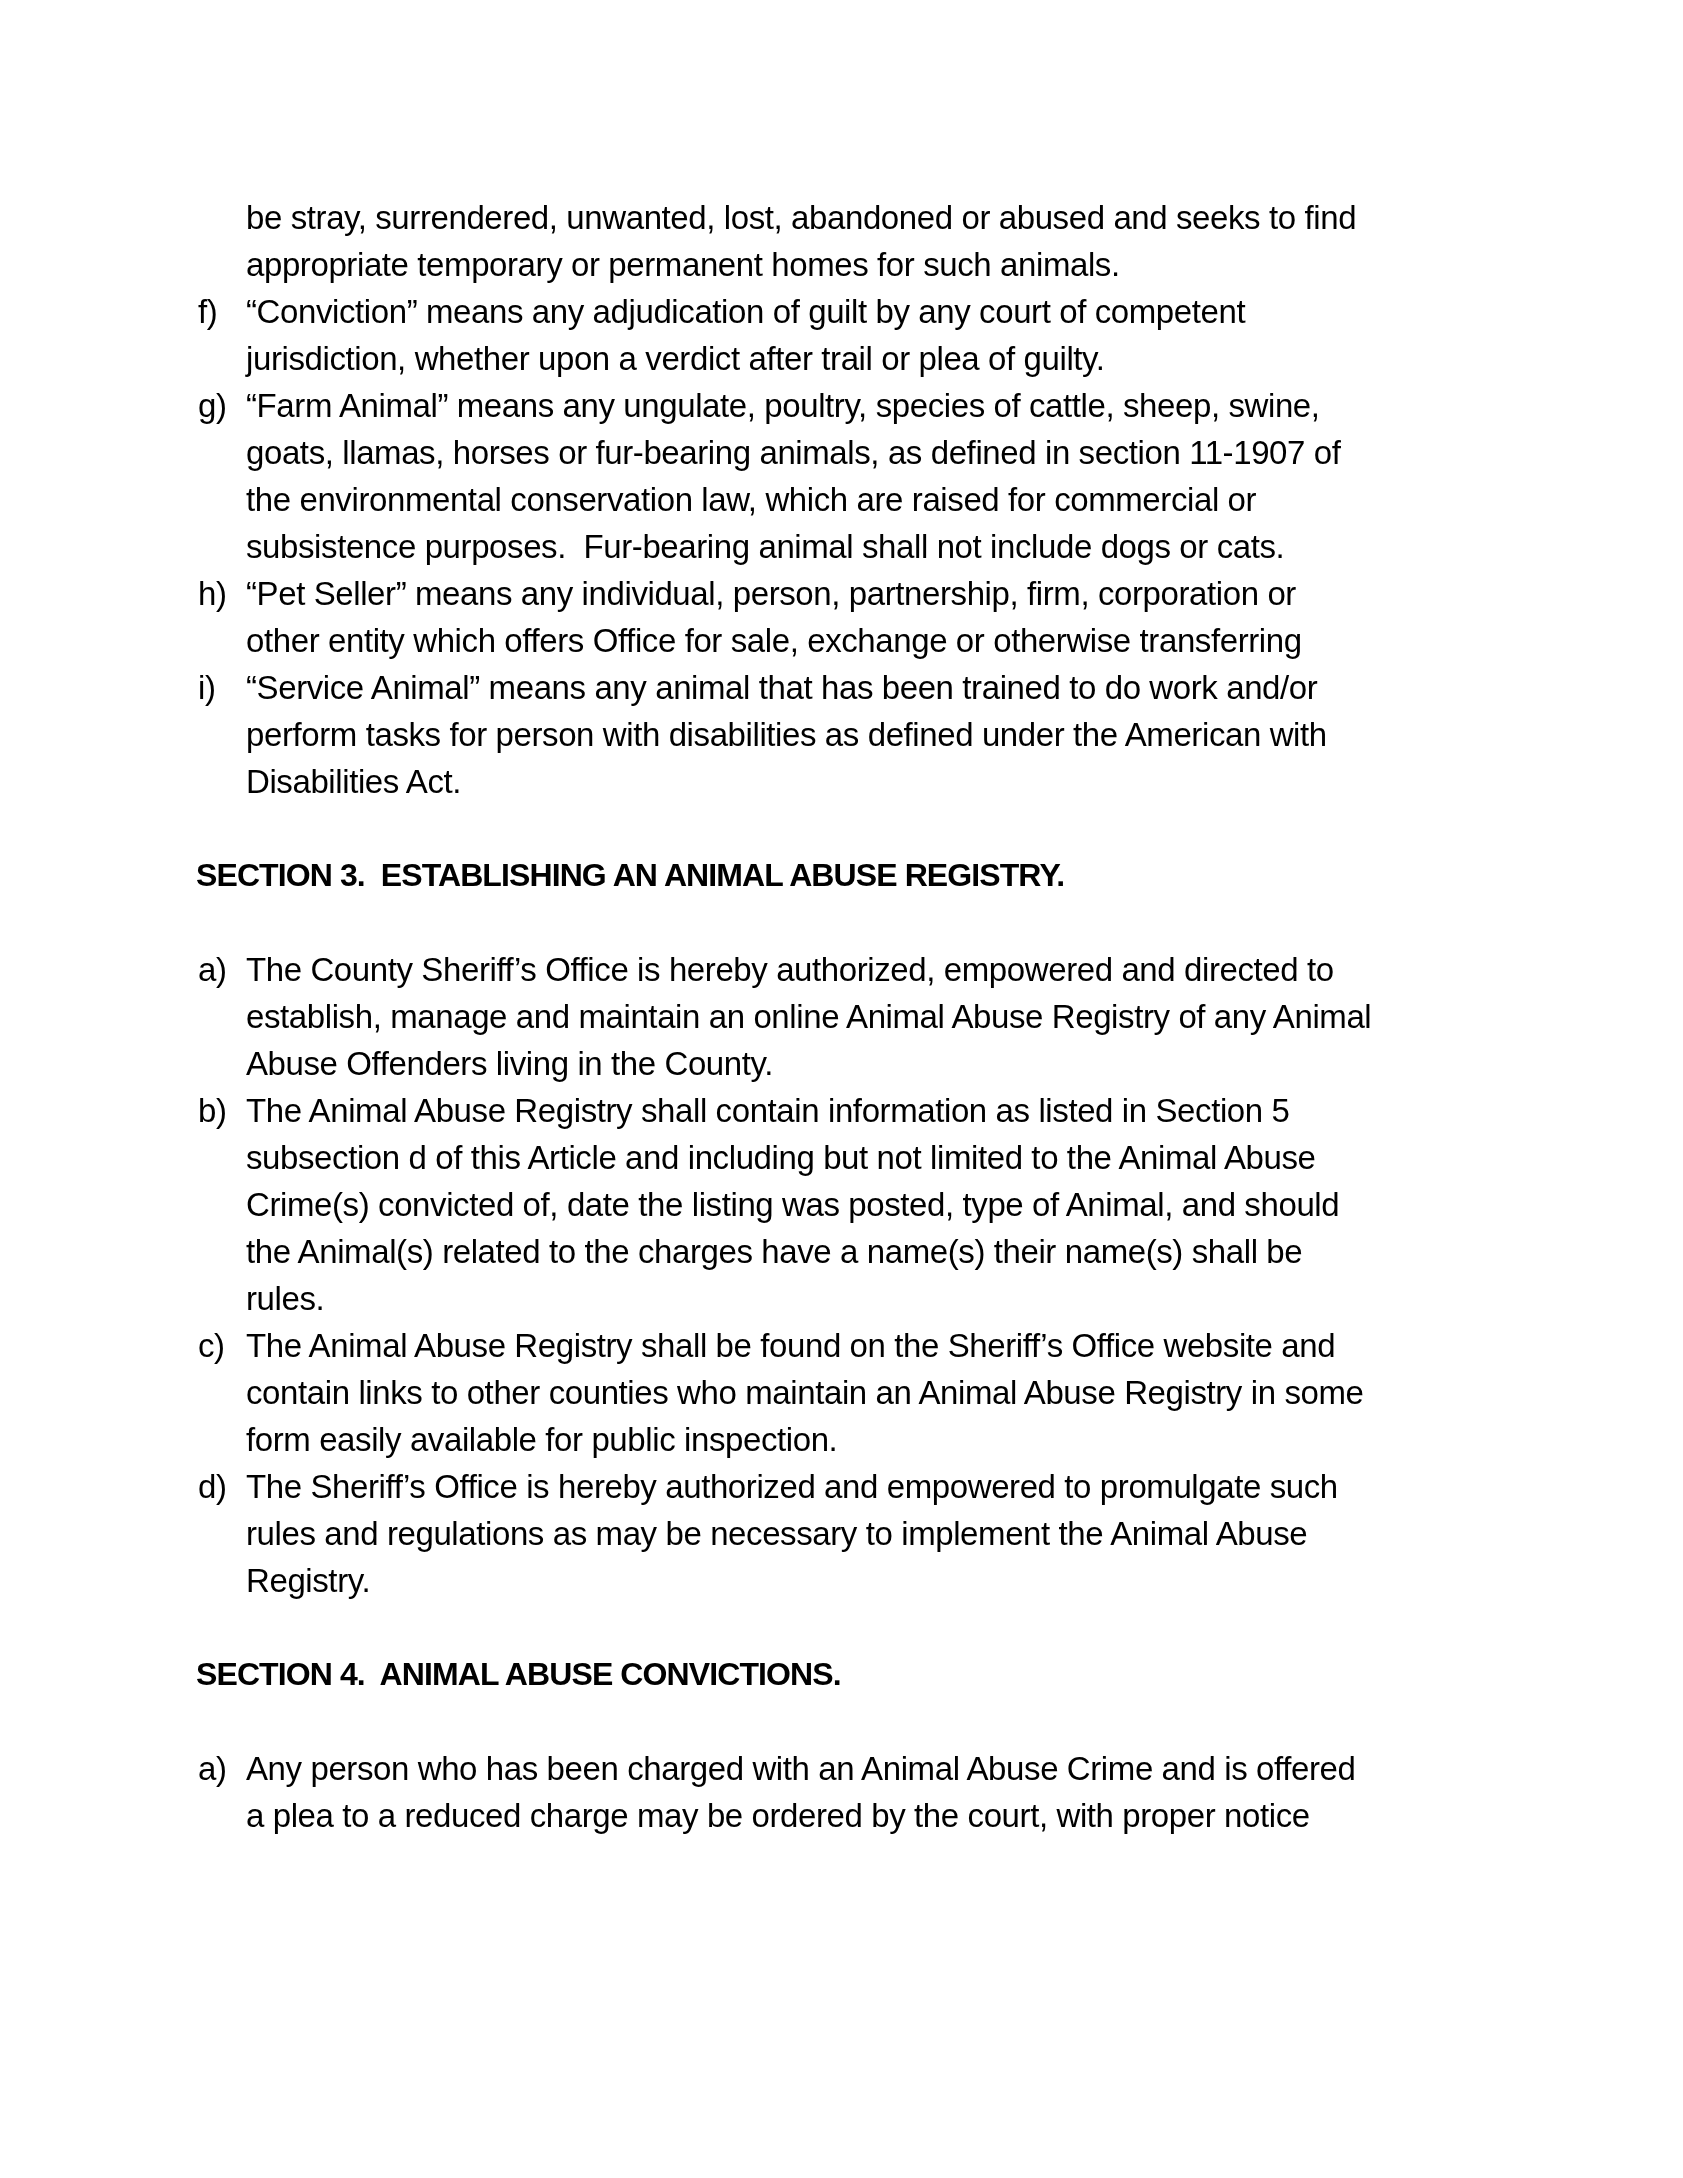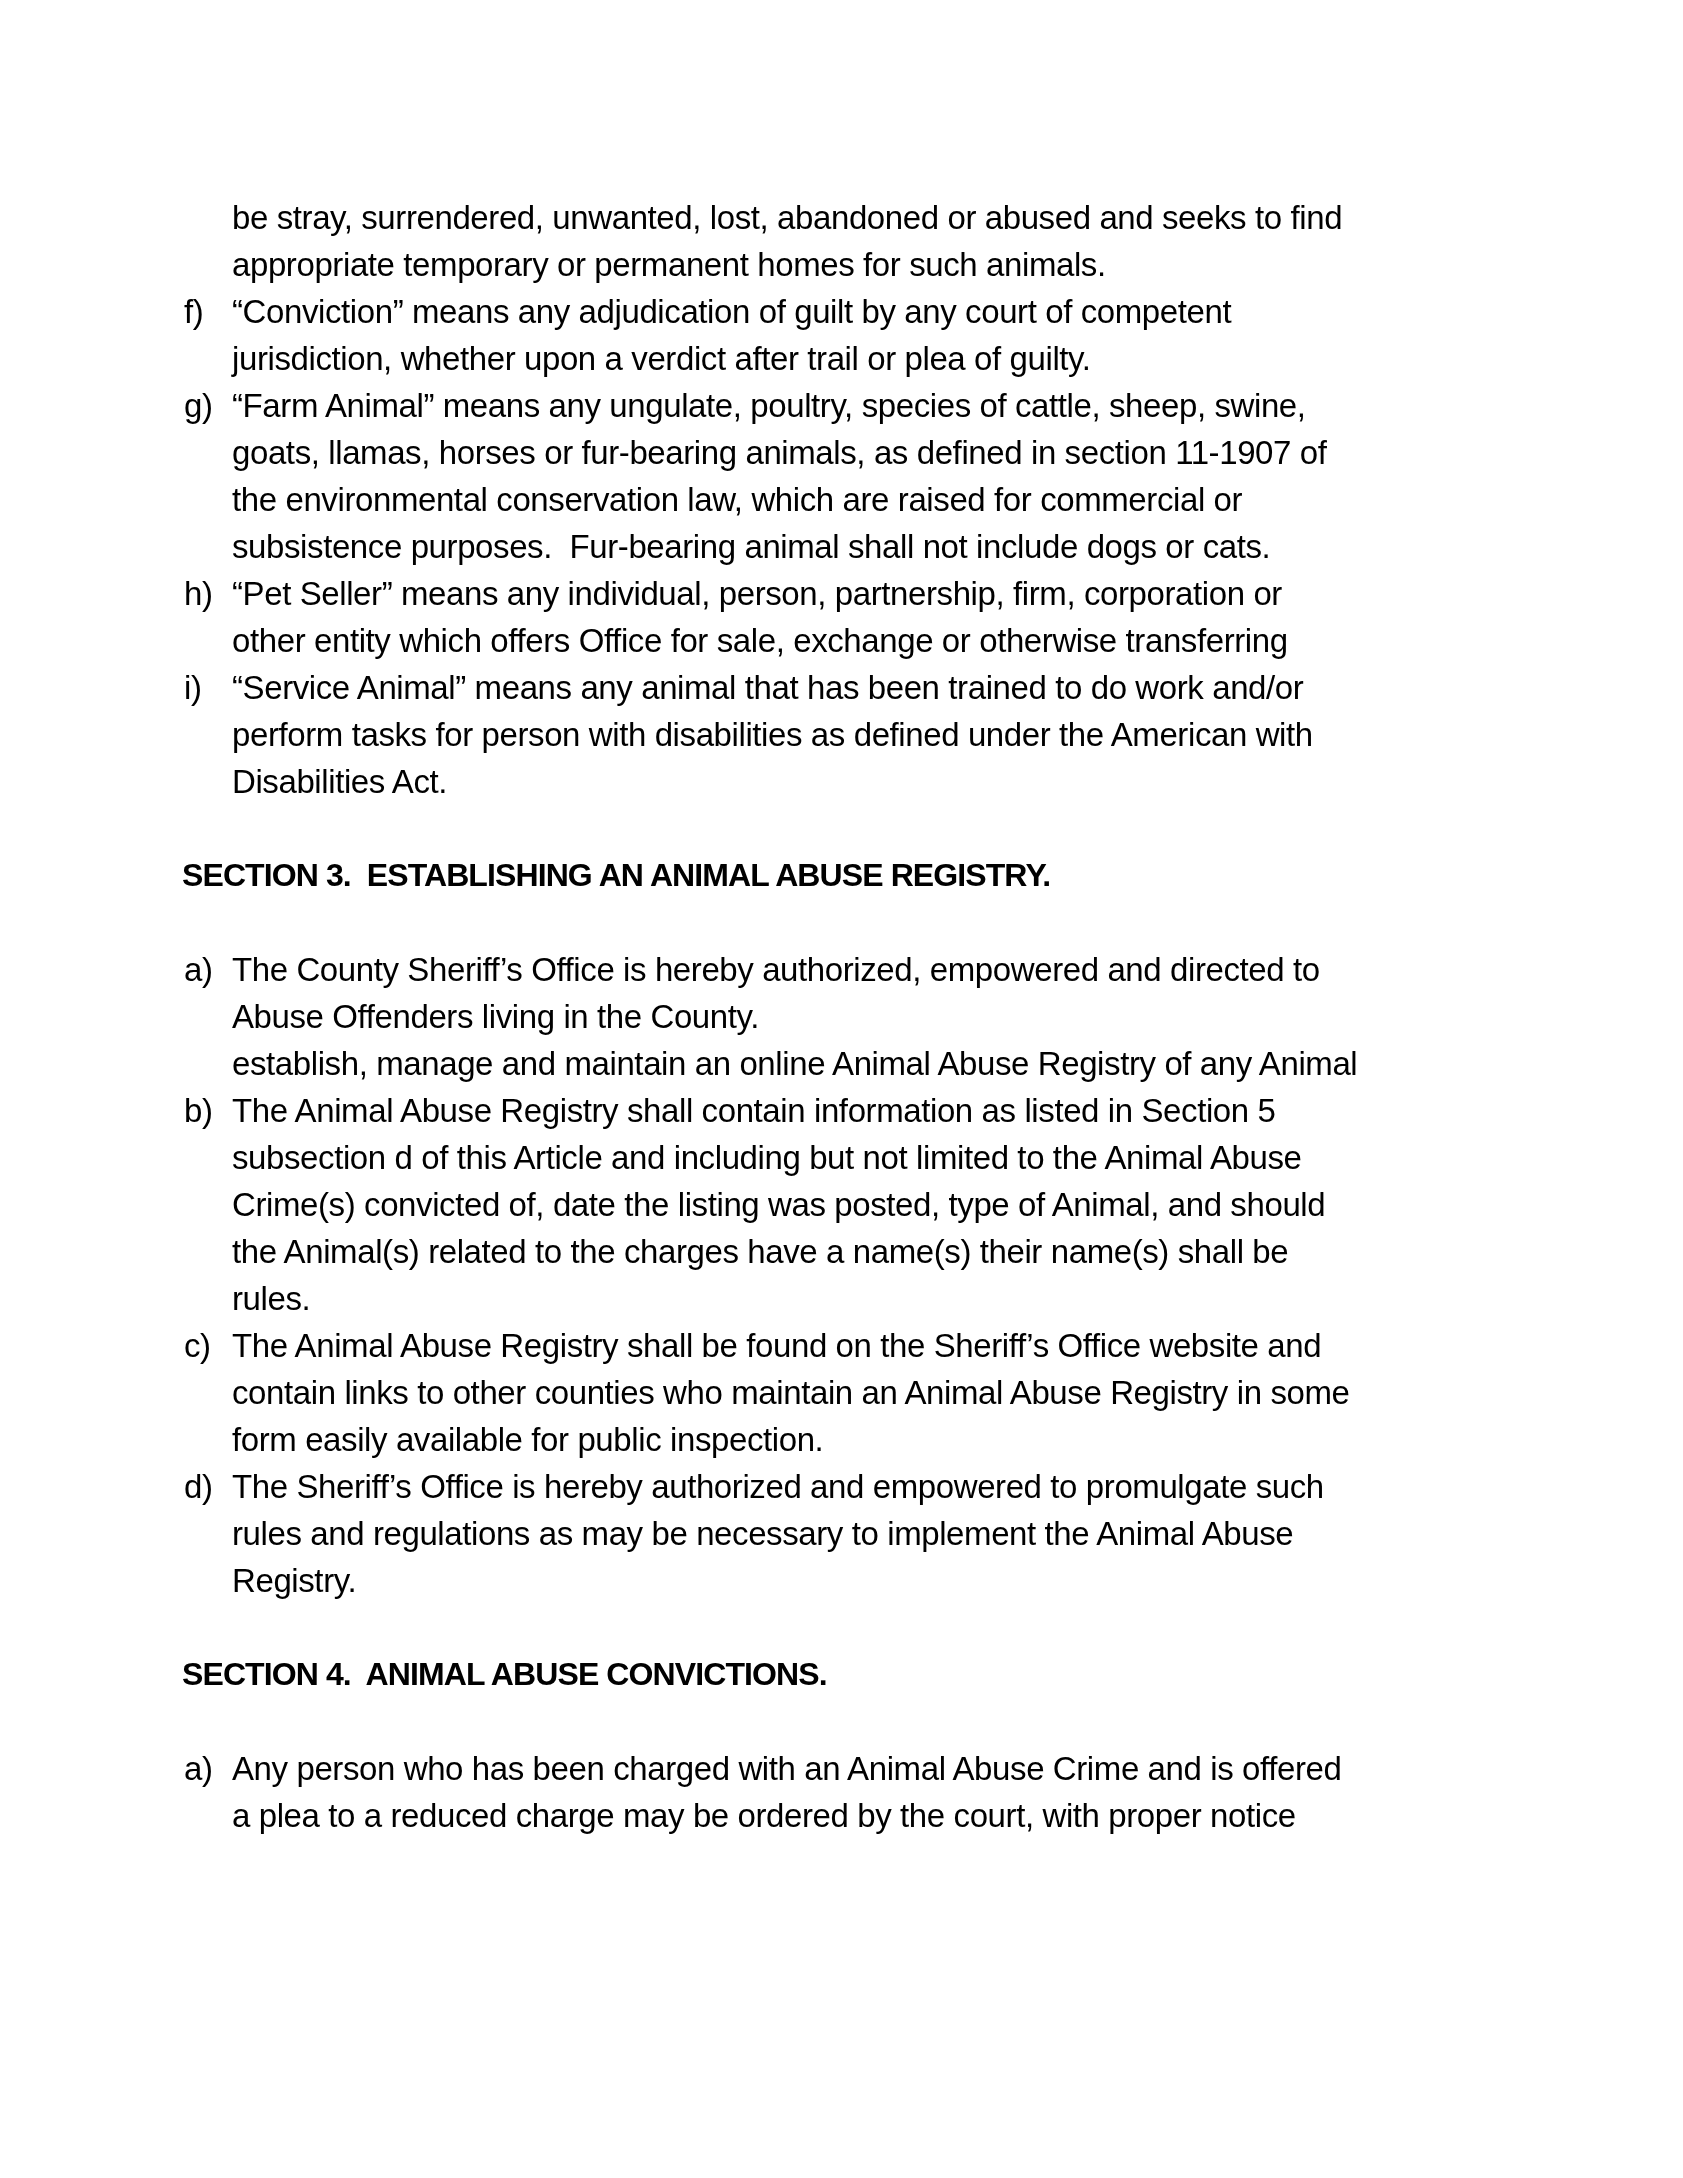--- a/index.html
+++ b/index.html
@@ -8,21 +8,21 @@
     position: relative;
     width: 1683px;
     height: 2178px;
     background: #ffffff;
     overflow: hidden;
     font-family: "Liberation Sans", sans-serif;
     color: #000000;
   }
   .content {
     position: absolute;
-    left: 182px;
+    left: 196px;
     top: 194px;
     width: 1327px;
   }
   .line {
     position: relative;
     height: 47px;
     line-height: 47px;
     font-size: 33px;
     letter-spacing: -0.4px;
     white-space: pre;
@@ -67,22 +67,22 @@
     <div class="line"><span class="t">perform tasks for person with disabilities as defined under the American with</span></div>
     <div class="line"><span class="t">Disabilities Act.</span></div>
 
     <div class="line blank"></div>
 
     <div class="line heading">SECTION 3.  ESTABLISHING AN ANIMAL ABUSE REGISTRY.</div>
 
     <div class="line blank"></div>
 
     <div class="line"><span class="label">a)</span><span class="t">The County Sheriff’s Office is hereby authorized, empowered and directed to</span></div>
+    <div class="line"><span class="t">establish, manage and maintain an online Animal Abuse Registry of any Animal</span></div>
     <div class="line"><span class="t">Abuse Offenders living in the County.</span></div>
-    <div class="line"><span class="t">establish, manage and maintain an online Animal Abuse Registry of any Animal</span></div>
 
     <div class="line"><span class="label">b)</span><span class="t">The Animal Abuse Registry shall contain information as listed in Section 5</span></div>
     <div class="line"><span class="t">subsection d of this Article and including but not limited to the Animal Abuse</span></div>
     <div class="line"><span class="t">Crime(s) convicted of, date the listing was posted, type of Animal, and should</span></div>
     <div class="line"><span class="t">the Animal(s) related to the charges have a name(s) their name(s) shall be</span></div>
     <div class="line"><span class="t">rules.</span></div>
 
     <div class="line"><span class="label">c)</span><span class="t">The Animal Abuse Registry shall be found on the Sheriff’s Office website and</span></div>
     <div class="line"><span class="t">contain links to other counties who maintain an Animal Abuse Registry in some</span></div>
     <div class="line"><span class="t">form easily available for public inspection.</span></div>

